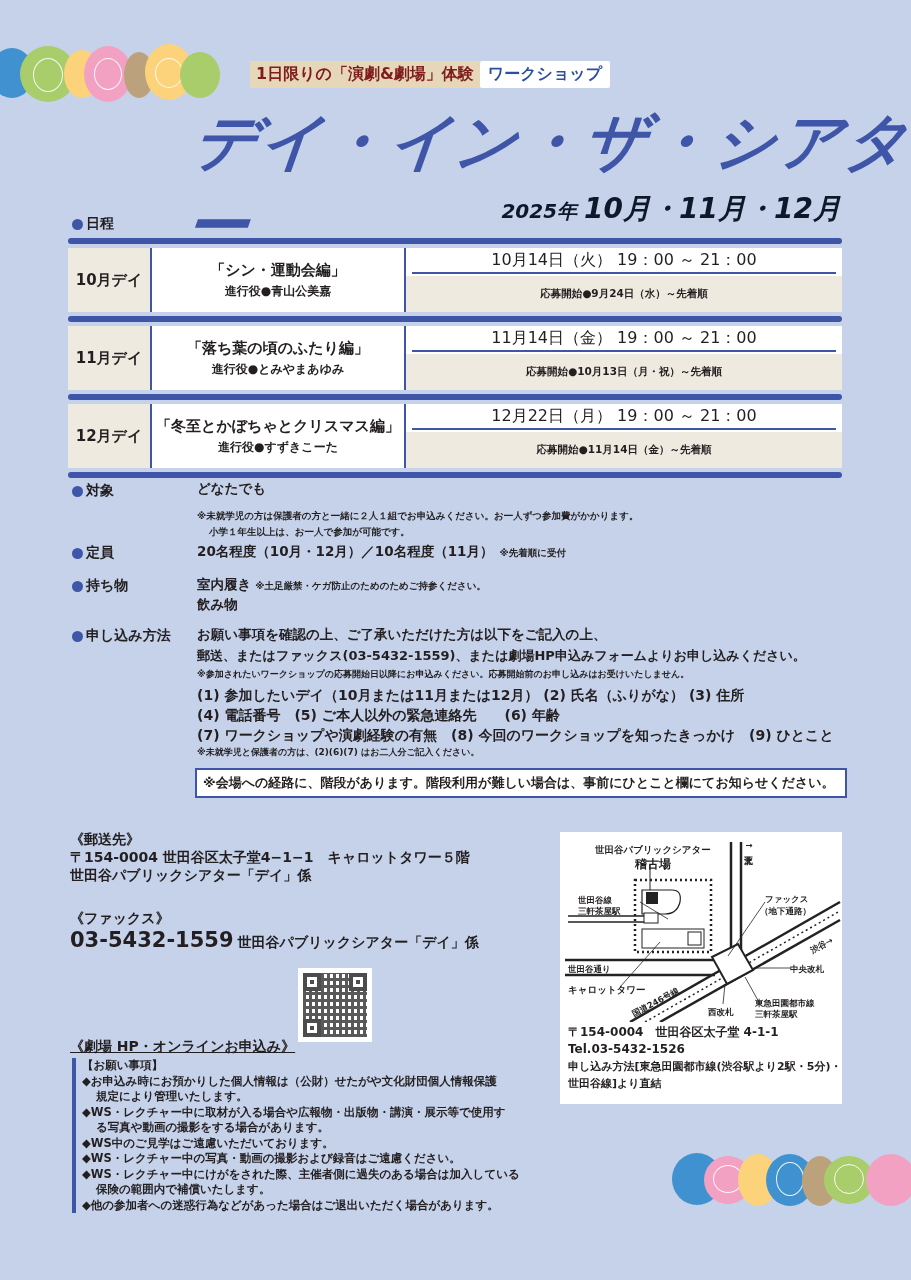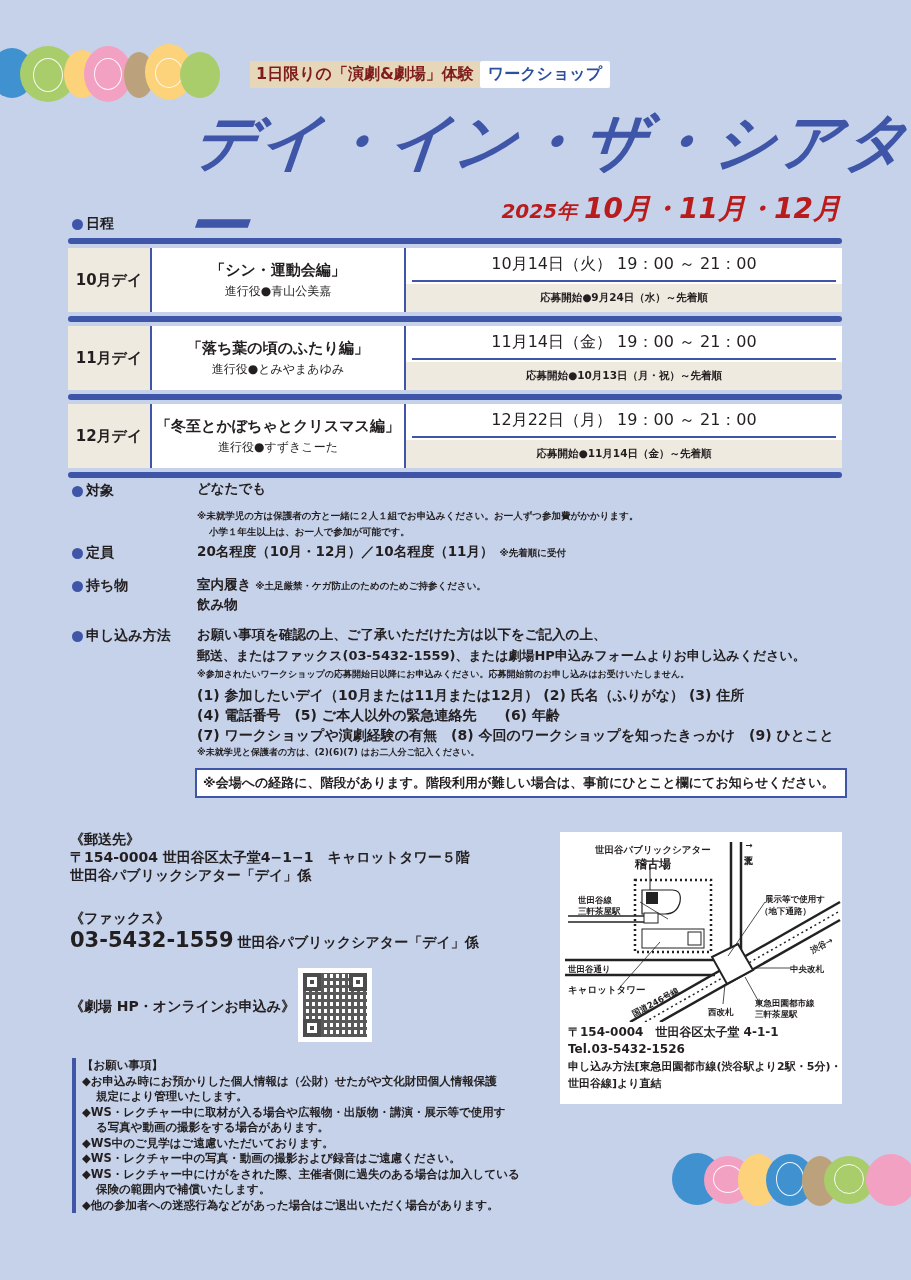--- a/index.html
+++ b/index.html
@@ -25,21 +25,21 @@
   }
   .tag-a { background: #e5d7b8; padding: 3px 6px; color: #7f1d1d; }
   .tag-b { background: #ffffff; padding: 3px 8px; color: #2e4fa0; border-radius: 2px; }
   .main-title {
     left: 190px; top: 100px;
     font-size: 62px; font-weight: bold; color: #3e55a8;
     letter-spacing: 2px; font-style: italic;
     transform: skewX(-6deg);
   }
   .dates {
-    right: 70px; top: 190px; color: #b91c1c; font-weight: bold;
+    right: 70px; top: 190px; color: #0f172a; font-weight: bold;
     font-size: 20px; font-style: italic;
   }
   .dates .big { font-size: 28px; }
 
   .section-label {
     font-size: 14px; font-weight: bold; color: #231f20;
     display: flex; align-items: center;
   }
   .dot { display: inline-block; width: 11px; height: 11px; border-radius: 50%; background: #3e55a8; margin-right: 3px; }
 
@@ -49,23 +49,23 @@
   .sched-row { display: flex; height: 64px; margin: 4px 0; }
   .c-month {
     width: 84px; background: #efeae0; display: flex; align-items: center; justify-content: center;
     font-size: 15px; font-weight: bold; border-right: 2px solid #3e55a8;
   }
   .c-title {
     width: 254px; background: #ffffff; display: flex; flex-direction: column; align-items: center; justify-content: center;
     border-right: 2px solid #3e55a8;
   }
   .c-title .t1 { font-size: 15px; font-weight: bold; }
-  .c-title .t2 { font-size: 12px; font-weight: normal; margin-top: 3px; text-align: center; }
+  .c-title .t2 { font-size: 12px; font-weight: bold; margin-top: 3px; text-align: center; }
   .c-date { flex: 1; display: flex; flex-direction: column; background: #ffffff; }
-  .c-date .d1 { height: 34px; display: flex; align-items: center; justify-content: center; font-size: 16px; border-bottom: 2px solid #3e55a8; margin: 0 6px; }
+  .c-date .d1 { height: 26px; display: flex; align-items: center; justify-content: center; font-size: 16px; border-bottom: 2px solid #3e55a8; margin: 0 6px; }
   .c-date .d2 { flex: 1; background: #efeae0; display: flex; align-items: center; justify-content: center; font-size: 10.5px; font-weight: bold; margin-top: 2px; }
 
   
   .info-label { left: 72px; }
   .info-body { left: 197px; }
   .txt-main { font-size: 13.5px; font-weight: bold; }
   .txt-small { font-size: 9.5px; font-weight: bold; }
   .notice-box {
     left: 195px; top: 768px; width: 652px; height: 30px;
     border: 2px solid #3e55a8; background: #ffffff;
@@ -221,21 +221,21 @@
   <div>〒154-0004 世田谷区太子堂4−1−1　キャロットタワー５階</div>
   <div>世田谷パブリックシアター「デイ」係</div>
 </div>
 <div class="abs contact" style="top:910px;">
   <div>《ファックス》</div>
   <div style="display:flex;align-items:baseline;gap:4px;">
     <span class="fax-num">03-5432-1559</span>
     <span>世田谷パブリックシアター「デイ」係</span>
   </div>
 </div>
-<div class="abs contact" style="top:998px;">《劇場 HP・オンラインお申込み》</div>
+<div class="abs contact" style="top:1038px;text-decoration:underline;">《劇場 HP・オンラインお申込み》</div>
 <div class="abs qr">
   <div class="qr-inner">
     <div class="qr-finder" style="left:0;top:0;"></div>
     <div class="qr-finder" style="right:0;top:0;"></div>
     <div class="qr-finder" style="left:0;bottom:0;"></div>
   </div>
 </div>
 
 <div class="abs notes">
   <div>【お願い事項】</div>
@@ -282,21 +282,21 @@
     <line x1="195" y1="136" x2="230" y2="136" stroke="#222" stroke-width="0.8"></line>
     <line x1="60" y1="155" x2="100" y2="110" stroke="#222" stroke-width="0.8"></line>
     <line x1="165" y1="152" x2="163" y2="172" stroke="#222" stroke-width="0.8"></line>
     <line x1="185" y1="145" x2="200" y2="172" stroke="#222" stroke-width="0.8"></line>
   </svg>
   <div class="map-lbl" style="left:35px;top:12px;font-size:9.5px;">世田谷パブリックシアター</div>
   <div class="map-lbl" style="left:75px;top:24px;font-size:12px;">稽古場</div>
   <div class="map-lbl" style="left:18px;top:63px;">世田谷線</div>
   <div class="map-lbl" style="left:18px;top:74px;">三軒茶屋駅</div>
   <div class="map-lbl" style="left:183px;top:10px;writing-mode:vertical-rl;">↑下北沢</div>
-  <div class="map-lbl" style="left:205px;top:62px;">展示等で使用す</div>
+  <div class="map-lbl" style="left:205px;top:62px;">ファックス</div>
   <div class="map-lbl" style="left:200px;top:74px;">（地下通路）</div>
   <div class="map-lbl" style="left:250px;top:108px;transform:rotate(-28deg);">渋谷→</div>
   <div class="map-lbl" style="left:8px;top:132px;">世田谷通り</div>
   <div class="map-lbl" style="left:230px;top:132px;">中央改札</div>
   <div class="map-lbl" style="left:8px;top:152px;font-size:9.5px;">キャロットタワー</div>
   <div class="map-lbl" style="left:70px;top:165px;transform:rotate(-28deg);">国道246号線</div>
   <div class="map-lbl" style="left:148px;top:175px;">西改札</div>
   <div class="map-lbl" style="left:195px;top:166px;">東急田園都市線</div>
   <div class="map-lbl" style="left:195px;top:177px;">三軒茶屋駅</div>
   <div class="map-addr">

